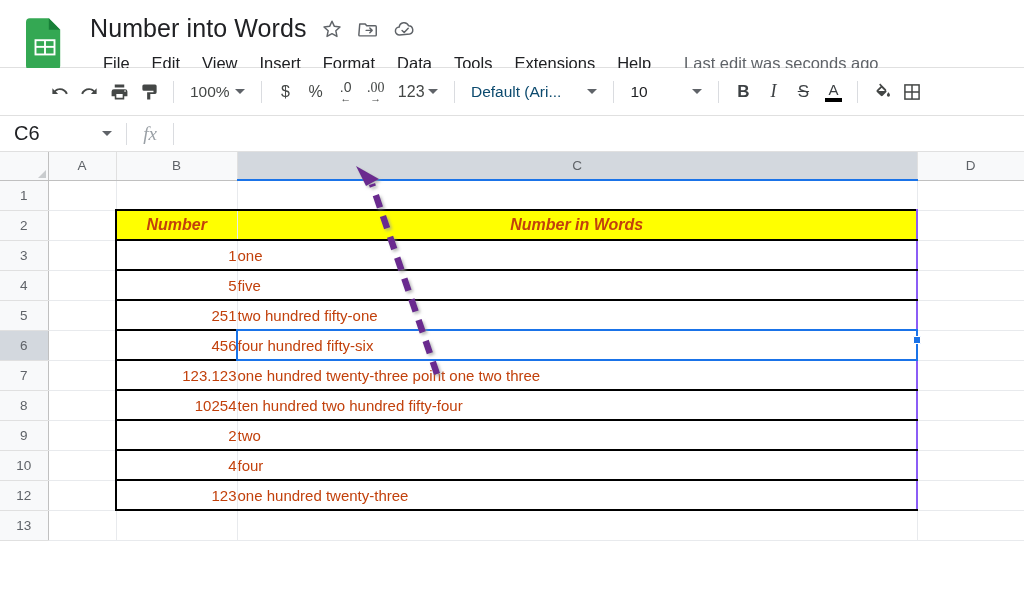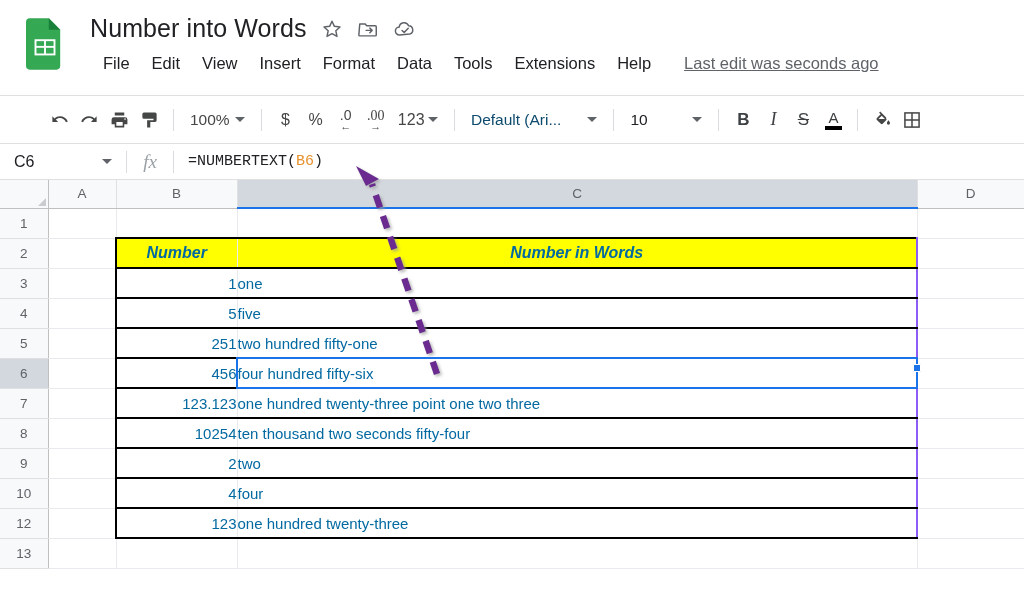--- a/index.html
+++ b/index.html
@@ -8,21 +8,21 @@
     width: 1024px; height: 590px;
     overflow: hidden;
     background: #ffffff;
     font-family: "Liberation Sans", sans-serif;
     -webkit-font-smoothing: antialiased;
   }
 
   
   .app-header {
     position: relative;
-    height: 96px;
+    height: 68px;
     background: #ffffff;
     border-bottom: 1px solid #e0e0e0;
   }
   .sheets-logo {
     position: absolute; left: 26px; top: 18px;
     width: 38px; height: 52px;
   }
   .title-row {
     position: absolute; left: 90px; top: 14px;
     display: flex; align-items: center; gap: 14px;
@@ -89,21 +89,21 @@
     background: #ffffff;
     border-bottom: 1px solid #e0e0e0;
     display: flex; align-items: center;
   }
   .name-box {
     width: 126px; height: 100%;
     display: flex; align-items: center;
     padding-left: 14px; gap: 6px;
     justify-content: space-between; padding-right: 14px;
   }
-  .name-box-val { font-size: 16px; color: #202124; }
+  .name-box-val { font-size: 20px; color: #202124; }
   .fx-sep { width: 1px; height: 22px; background: #dadce0; }
   .fx-symbol {
     width: 46px; text-align: center;
     font-family: "Liberation Serif", serif;
     font-style: italic; font-size: 19px; color: #9aa0a6;
   }
   .formula-input {
     flex: 1; padding-left: 14px;
     font-family: "Liberation Mono", monospace;
     font-size: 15px; color: #202124;
@@ -146,21 +146,21 @@
     border-bottom: 1px solid #e0e0e0;
     text-align: center;
     font-size: 13.5px; color: #5f6368;
     cursor: pointer; user-select: none;
   }
   .row-head.active { background: #d3d8de; }
   .cell {
     height: 30px;
     border-right: 1px solid #e8eaed;
     border-bottom: 1px solid #e8eaed;
-    font-size: 15px; color: #0369a1;
+    font-size: 15px; color: #c2410c;
     padding: 0 4px;
     overflow: hidden; white-space: nowrap;
     background: #fff;
   }
   .cell.num { text-align: right; }
   
   .bx-l { border-left: 2px solid #000; }
   .bx-r { border-right: 2px solid #8b5cf6; }
   .bx-t { border-top: 2px solid #000; }
   .bx-b { border-bottom: 2px solid #000; }
@@ -353,21 +353,20 @@
 </div>
 
 <div class="formula-bar">
   <div class="name-box">
     <span class="name-box-val">C6</span>
     <span class="caret"></span>
   </div>
   <div class="fx-sep"></div>
   <div class="fx-symbol">fx</div>
   <div class="fx-sep"></div>
-  <div class="formula-input"><span>=NUMBERTEXT(</span><span class="ref-token">B6</span><span>)</span></div>
 </div>
 
 <div class="grid-wrap">
   <table class="grid">
     <colgroup>
       <col style="width:48px">
       <col style="width:68px">
       <col style="width:121px">
       <col style="width:680px">
       <col style="width:107px">
@@ -434,21 +433,21 @@
       <td class="cell"></td>
       <td class="cell num bx-l bx-b">123.123</td>
       <td class="cell bx-r bx-b">one hundred twenty-three point one two three</td>
       <td class="cell"></td>
     </tr>
 
     <tr>
       <td class="row-head">8</td>
       <td class="cell"></td>
       <td class="cell num bx-l bx-b">10254</td>
-      <td class="cell bx-r bx-b">ten thousand two seconds fifty-four</td>
+      <td class="cell bx-r bx-b">ten hundred two hundred fifty-four</td>
       <td class="cell"></td>
     </tr>
 
     <tr>
       <td class="row-head">9</td>
       <td class="cell"></td>
       <td class="cell num bx-l bx-b">2</td>
       <td class="cell bx-r bx-b">two</td>
       <td class="cell"></td>
     </tr>

